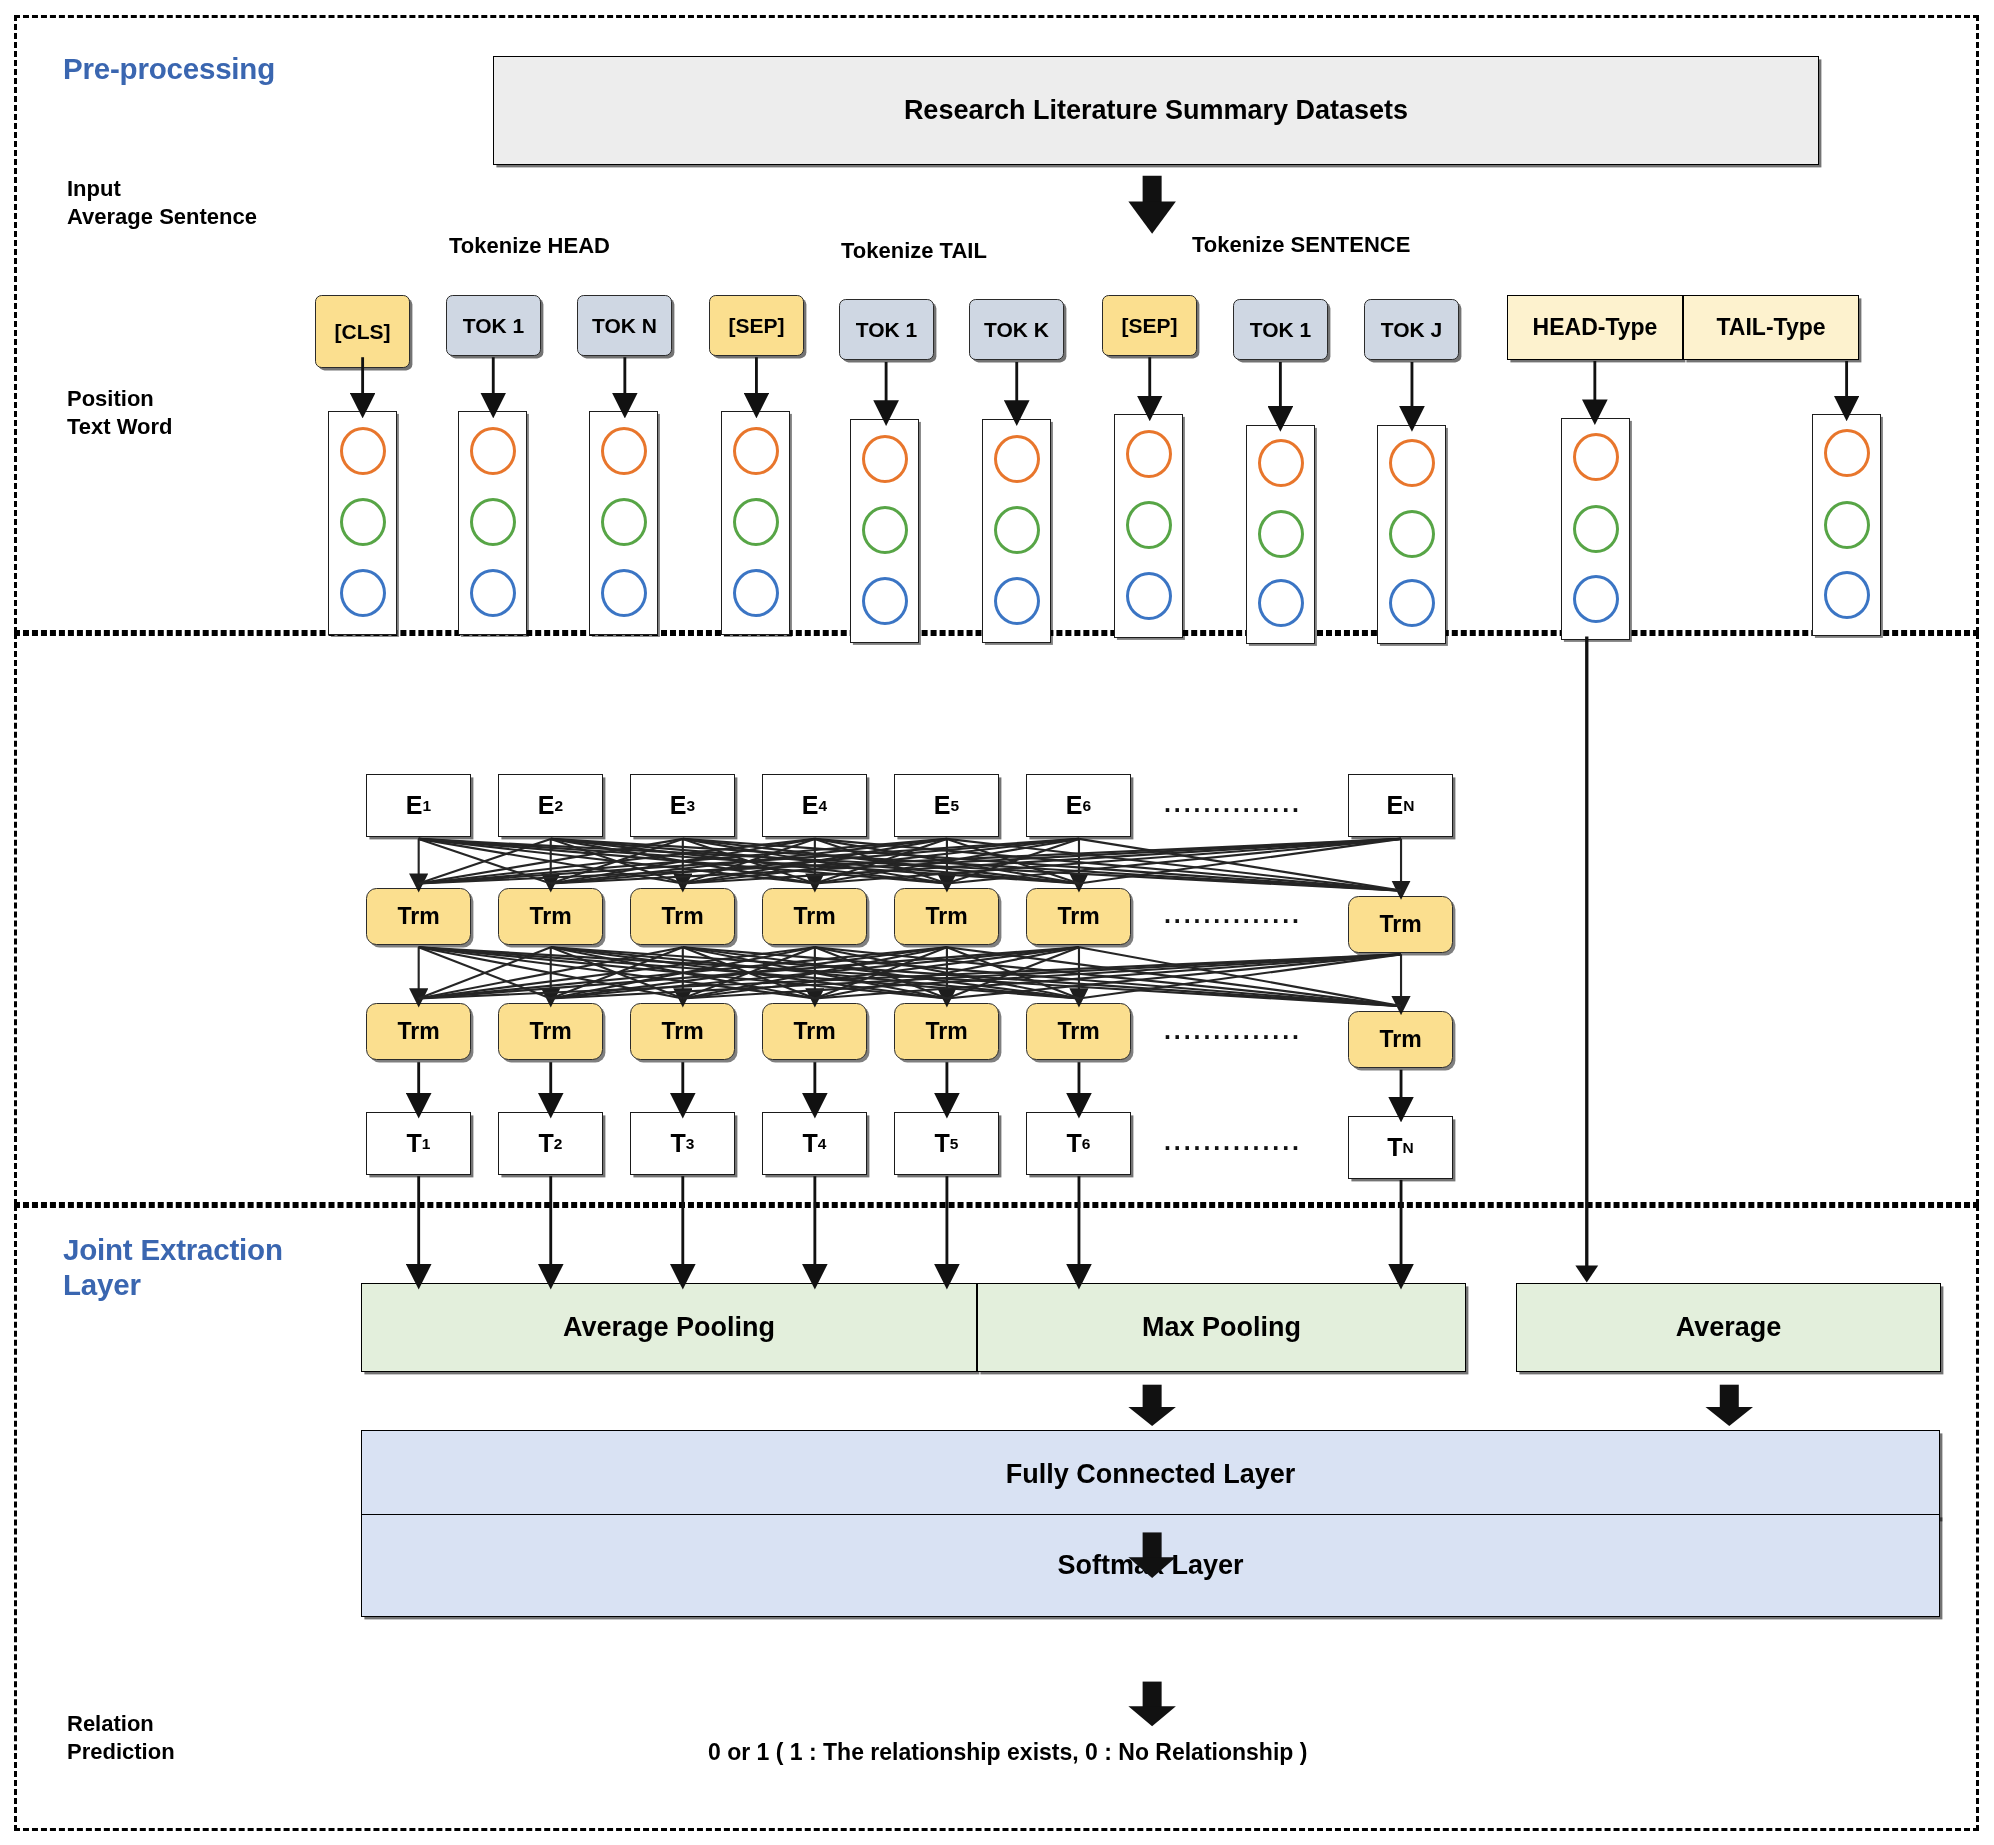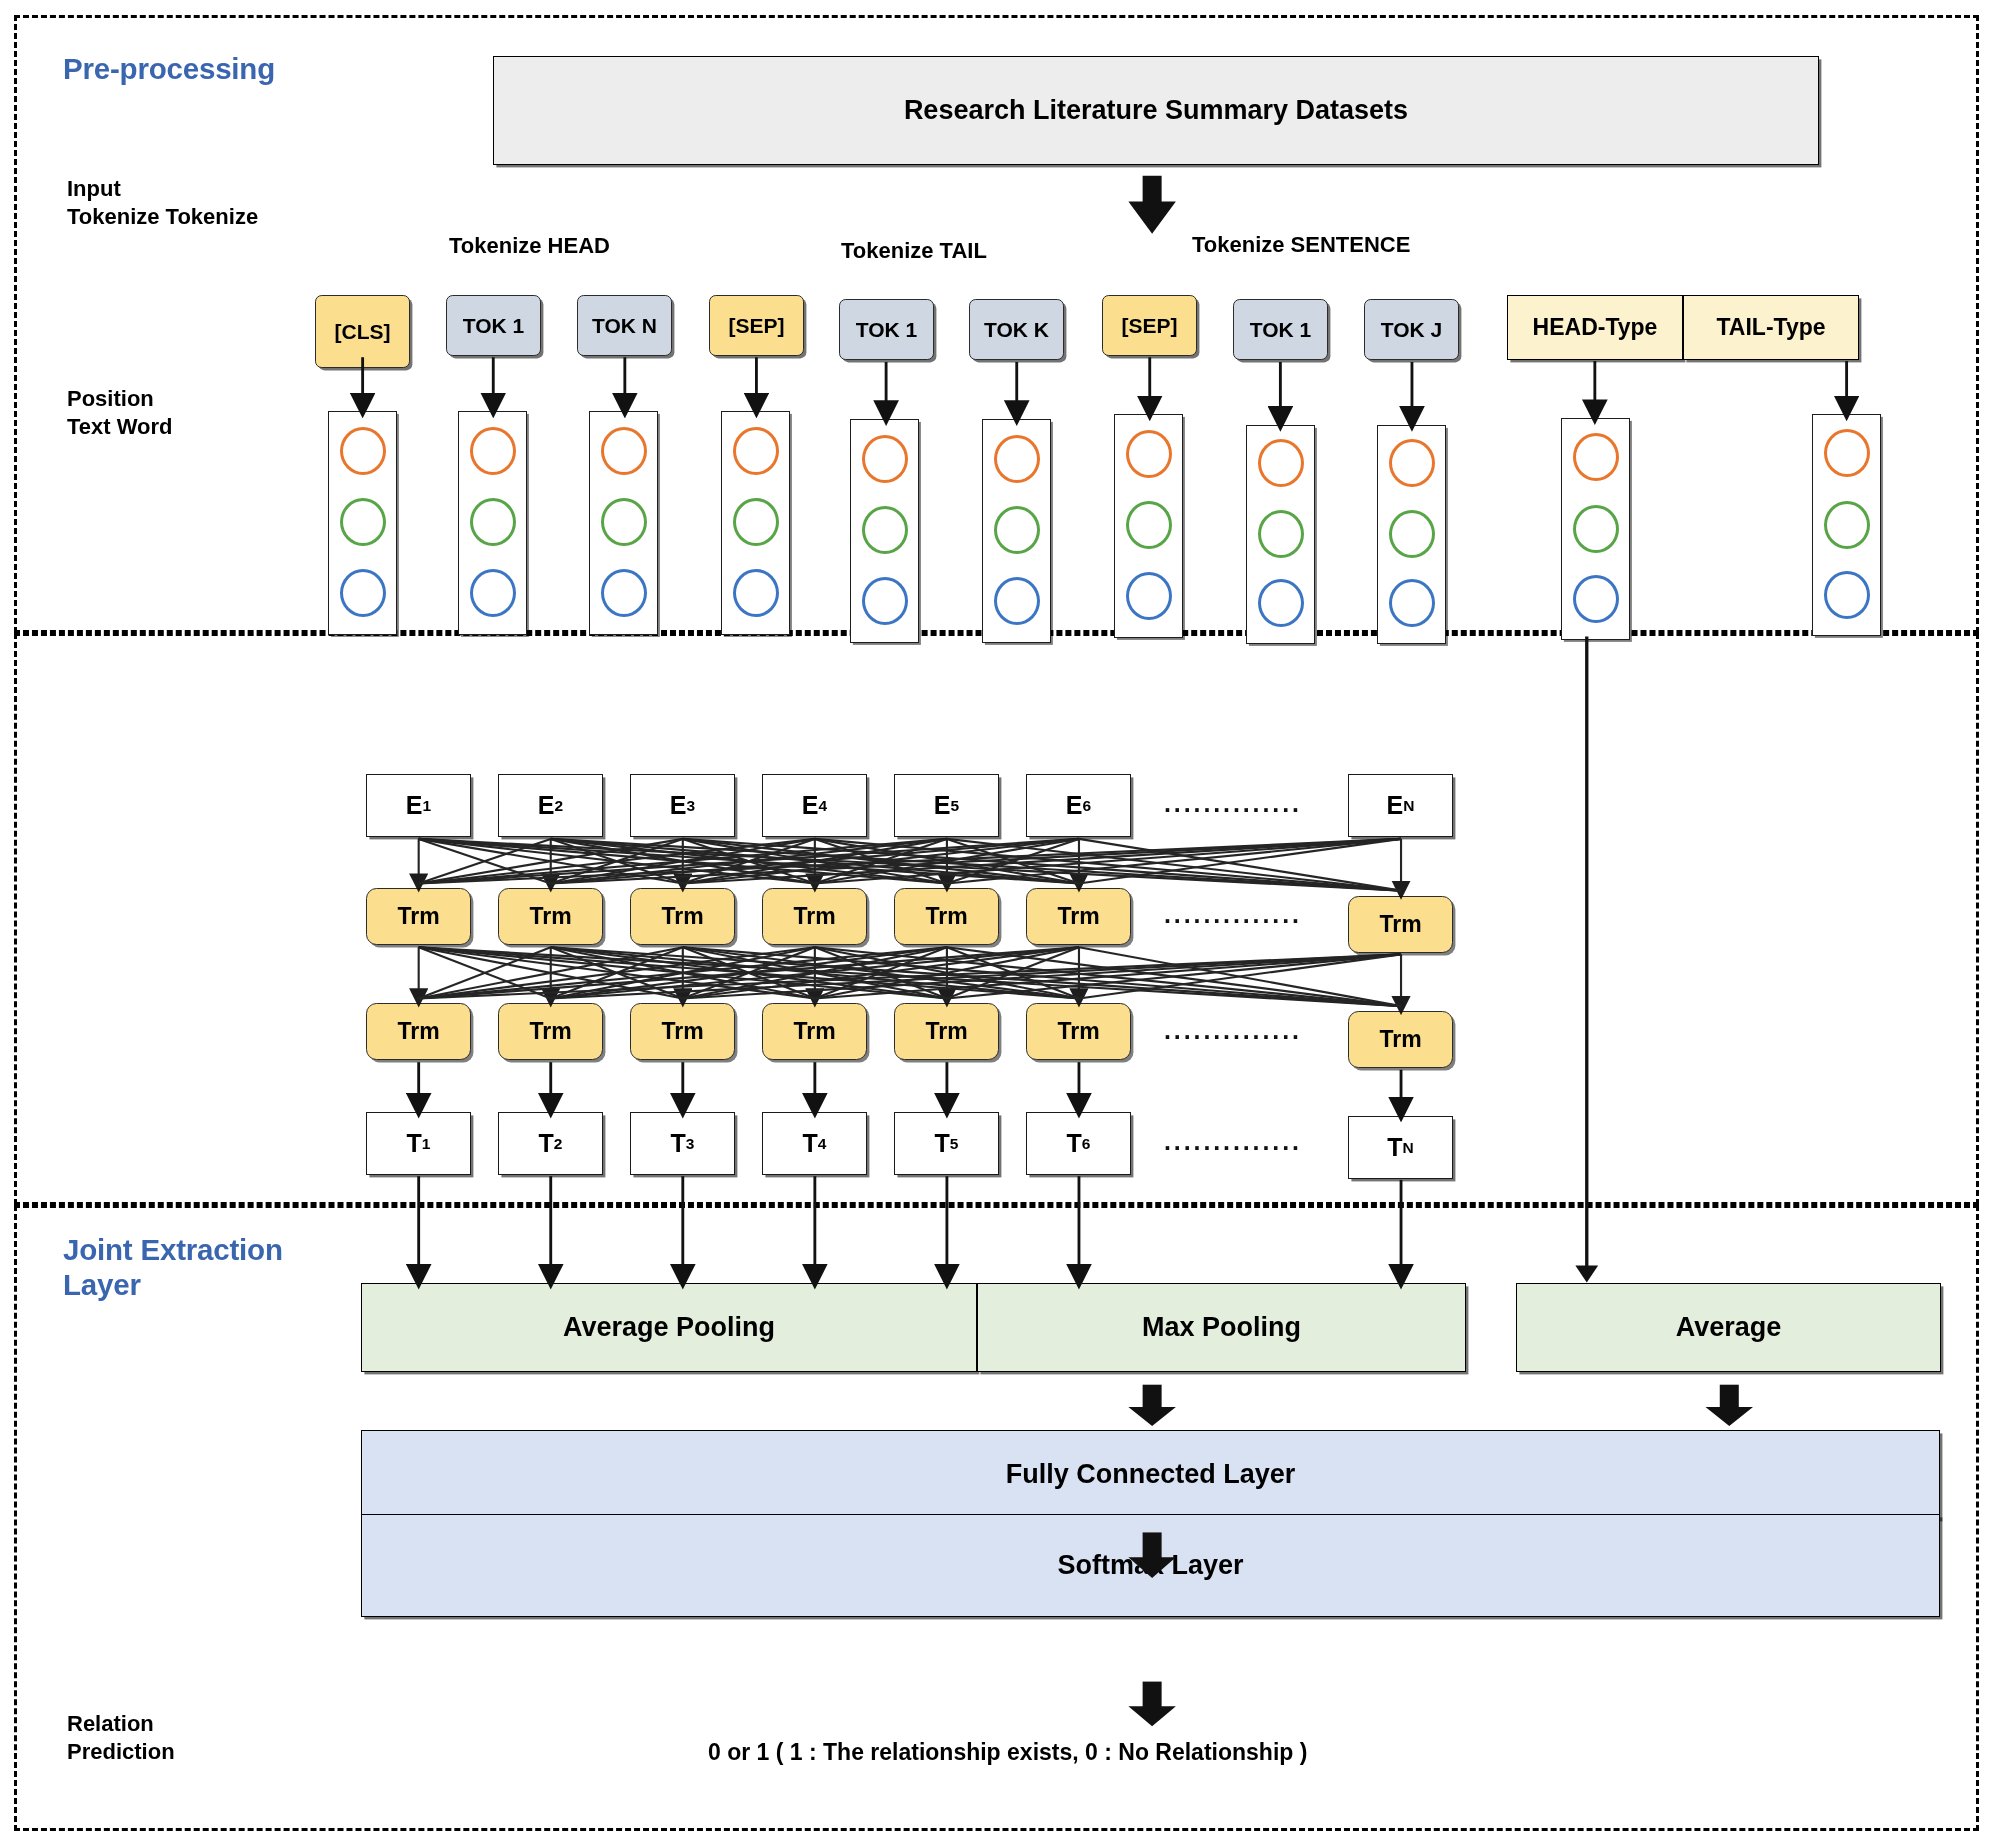--- a/index.html
+++ b/index.html
@@ -103,21 +103,21 @@
 
   <div class="section-frame" style="left:14.3px; top:15px; width:1965px; height:618px;"></div>
   <div class="section-frame" style="left:14.3px; top:633px; width:1965px; height:572px;"></div>
   <div class="section-frame" style="left:14.3px; top:1205px; width:1965px; height:626px;"></div>
 
   <div class="section-title" style="left:63px; top:52px;">Pre-processing</div>
   <div class="section-title" style="left:63px; top:1233px;">Joint Extraction
 Layer</div>
 
   <div class="side-label" style="left:67px; top:175px;">Input
-Tokenize Tokenize</div>
+Average Sentence</div>
   <div class="side-label" style="left:67px; top:385px;">Position
 Text Word</div>
   <div class="side-label" style="left:67px; top:1710px;">Relation
 Prediction</div>
 
   <div class="box box-dataset" style="left:493px; top:56px; width:1326px; height:109px;">Research Literature Summary Datasets</div>
 
   <div class="cap" style="left:449px; top:233px;">Tokenize HEAD</div>
   <div class="cap" style="left:841px; top:238px;">Tokenize TAIL</div>
   <div class="cap" style="left:1192px; top:232px;">Tokenize SENTENCE</div>

